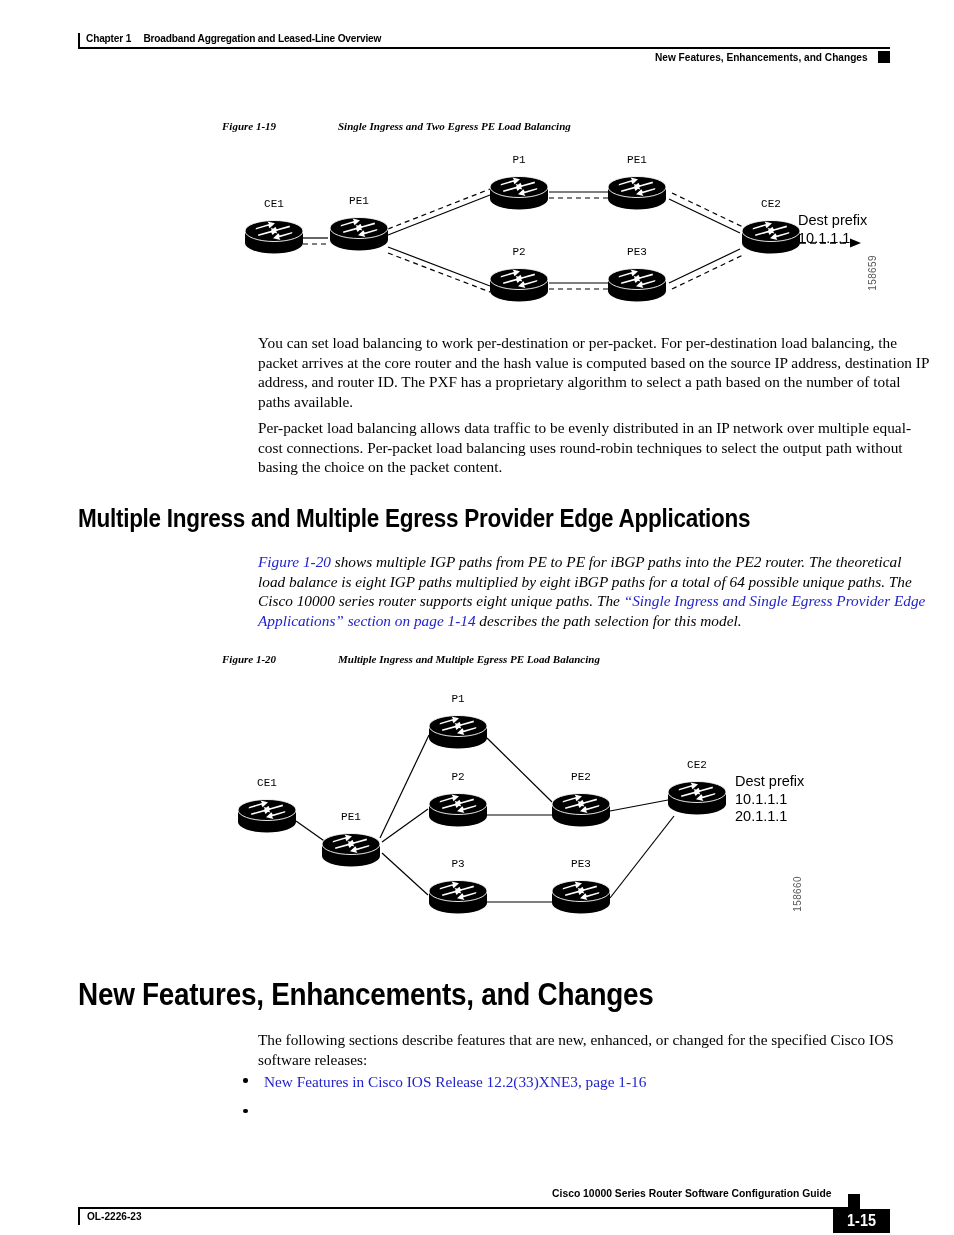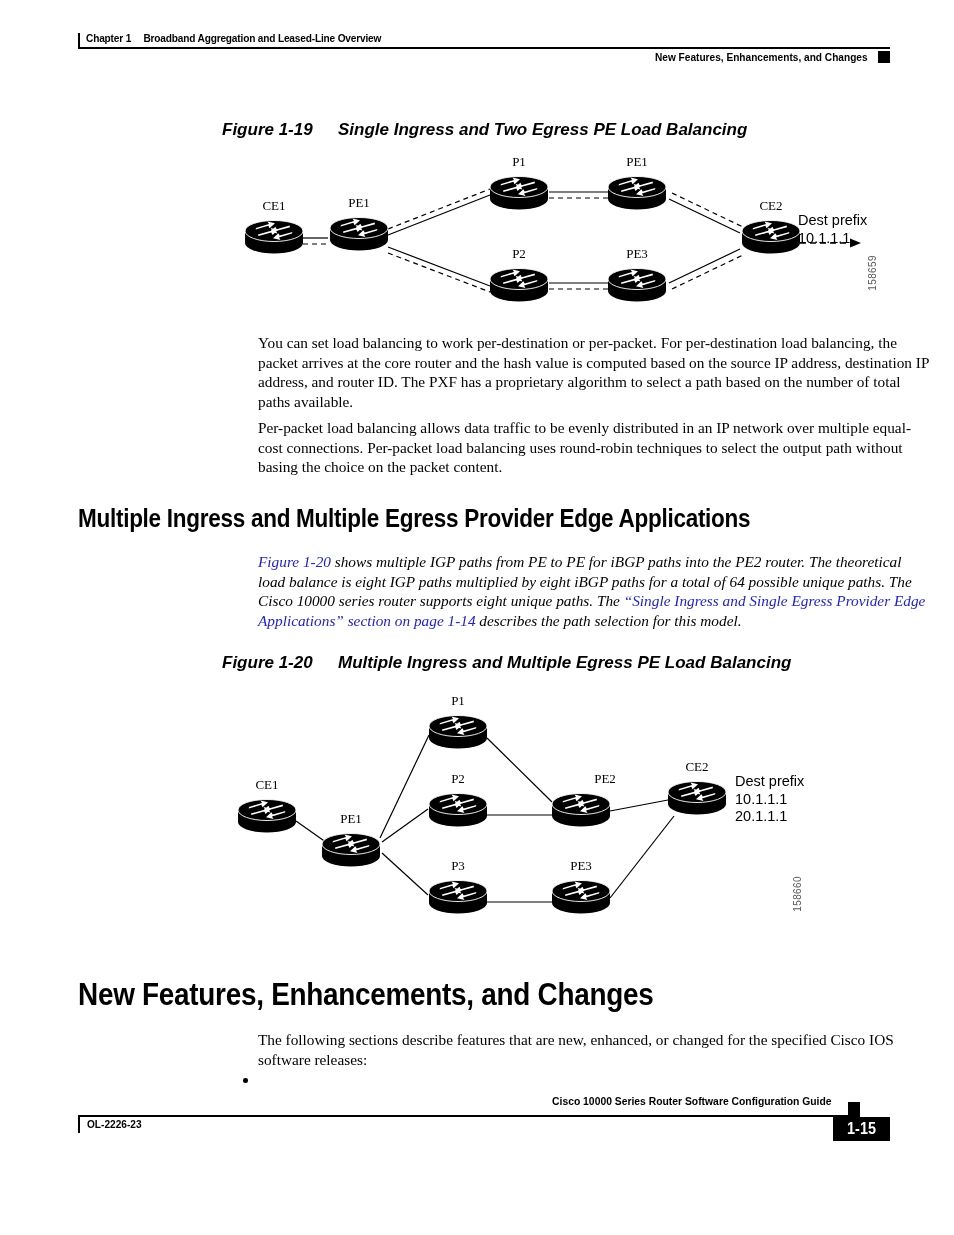--- a/index.html
+++ b/index.html
@@ -82,24 +82,24 @@
   }
   p.para {
     margin: 0;
     font-size: 15.3px;
     line-height: 19.6px;
     text-align: left;
   }
   .fig-caption {
     position: absolute;
     left: 222px;
-    font-family: Liberation Sans, sans-serif;
+    font-family: Liberation Serif, serif;
     font-style: italic;
     font-weight: bold;
-    font-size: 17px;
+    font-size: 11px;
     white-space: nowrap;
   }
   .fig-caption .fignum {
     display: inline-block;
     width: 116px;
   }
   h2.section-head {
     position: absolute;
     left: 78px;
     margin: 0;
@@ -167,38 +167,38 @@
   .node {
     position: absolute;
     width: 58px;
     height: 40px;
   }
   .node .label {
     position: absolute;
     left: 50%;
     top: -19px;
     transform: translateX(-50%);
-    font-family: Liberation Serif, serif;
-    font-size: 13px;
+    font-family: Liberation Mono, monospace;
+    font-size: 11px;
     white-space: nowrap;
   }
   .annot {
     position: absolute;
     font-family: "Liberation Sans", sans-serif;
     font-size: 14.5px;
     line-height: 17.5px;
     white-space: nowrap;
   }
   .annot.center { text-align: left; }
 
   
   .page-footer {
     position: absolute;
     left: 78px;
-    top: 1092px;
+    top: 1184px;
     width: 812px;
     height: 50px;
   }
   .footer-rule {
     position: absolute;
     left: 0;
     top: 23px;
     width: 770px;
     height: 2px;
     background: #000;
@@ -424,21 +424,21 @@
   </div>
   <div class="node" style="left:207px; top:22px;">
     <span class="label">P1</span>
   </div>
   <div class="node" style="left:207px; top:100px;">
     <span class="label">P2</span>
   </div>
   <div class="node" style="left:207px; top:187px;">
     <span class="label">P3</span>
   </div>
-  <div class="node" style="left:330px; top:100px;margin-left:24px;">
+  <div class="node" style="left:330px; top:100px;">
     <span class="label">PE2</span>
   </div>
   <div class="node" style="left:330px; top:187px;">
     <span class="label">PE3</span>
   </div>
   <div class="node" style="left:446px; top:88px;">
     <span class="label">CE2</span>
   </div>
 
   <div class="annot center" style="left:513px; top:83px;">
@@ -450,20 +450,24 @@
   <div class="fig-id" style="left:570px; top:186px;">158660</div>
 </div>
 
 <h1 class="section-head-lg" style="top:977px;">New Features, Enhancements, and Changes</h1>
 
 <div class="body-col" style="top:1030px;">
   <p class="para">The following sections describe features that are new, enhanced, or changed for the specified Cisco IOS software releases:</p>
 </div>
 
 <ul class="bullets" style="top:1072px;">
+  <li>
+    <span class="dot"></span>
+    <a class="xref" href="#">New Features in Cisco IOS Release 12.2(33)XNE3, page 1-16</a>
+  </li>
   <li>
     <span class="dot"></span>
   </li>
 </ul>
 
 <div class="page-footer">
   <div class="footer-guide">Cisco 10000 Series Router Software Configuration Guide</div>
   <div class="footer-square"></div>
   <div class="footer-rule"></div>
   <div class="footer-tick"></div>

